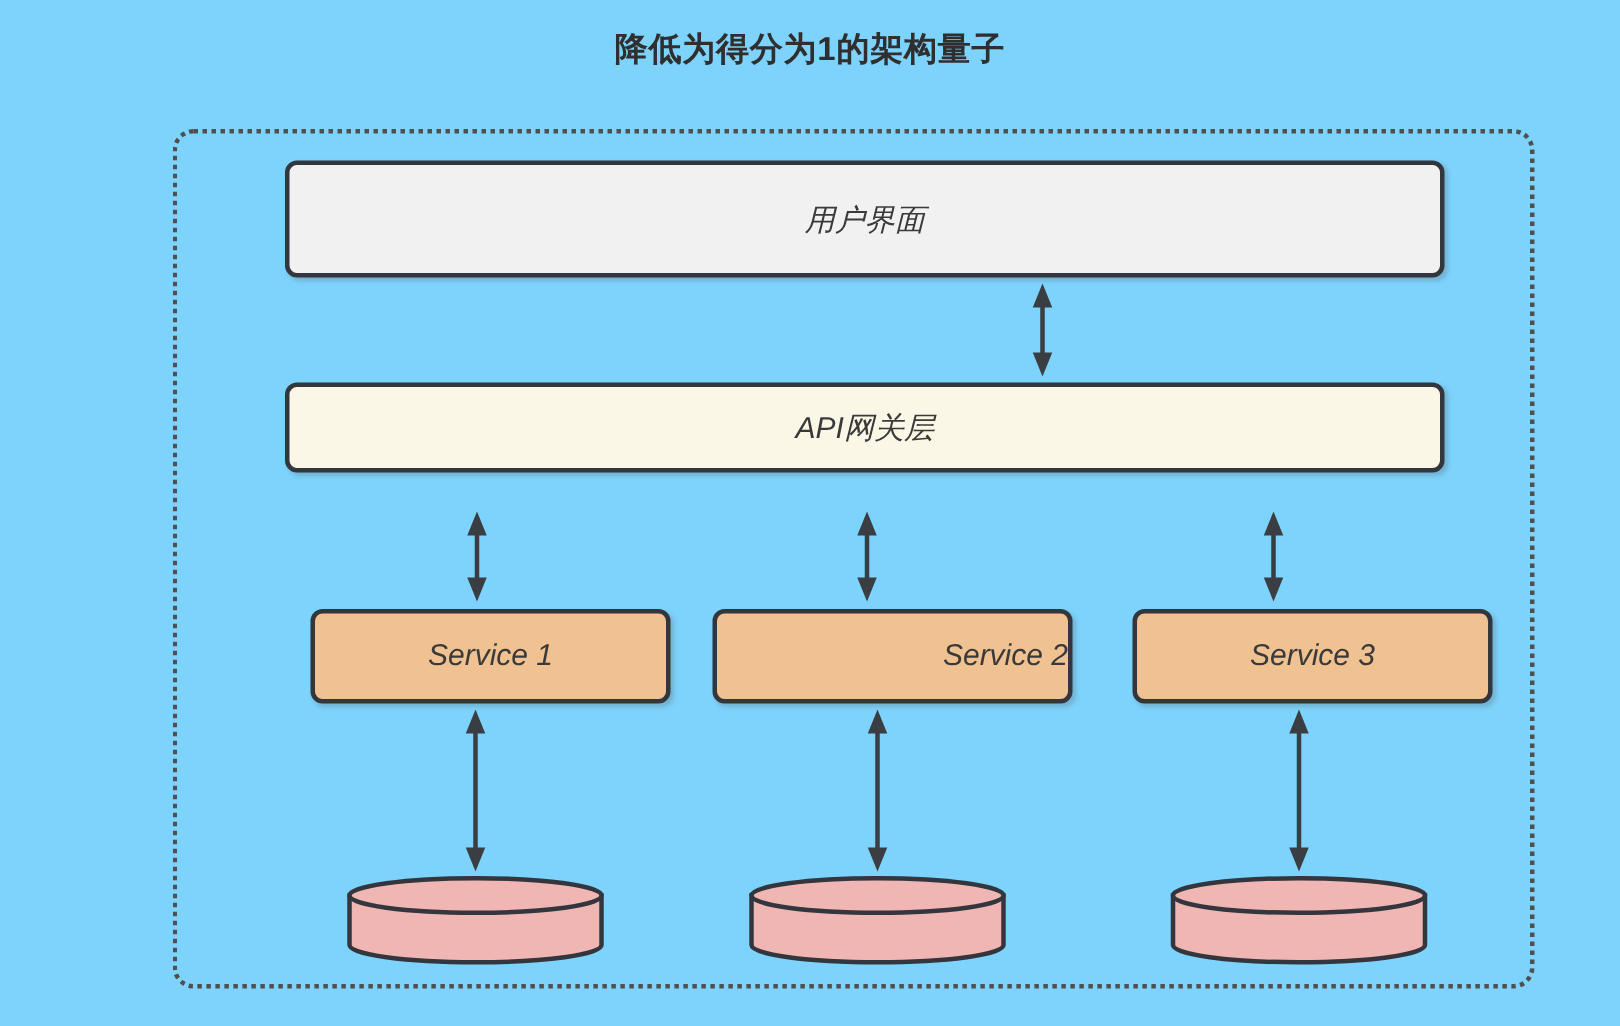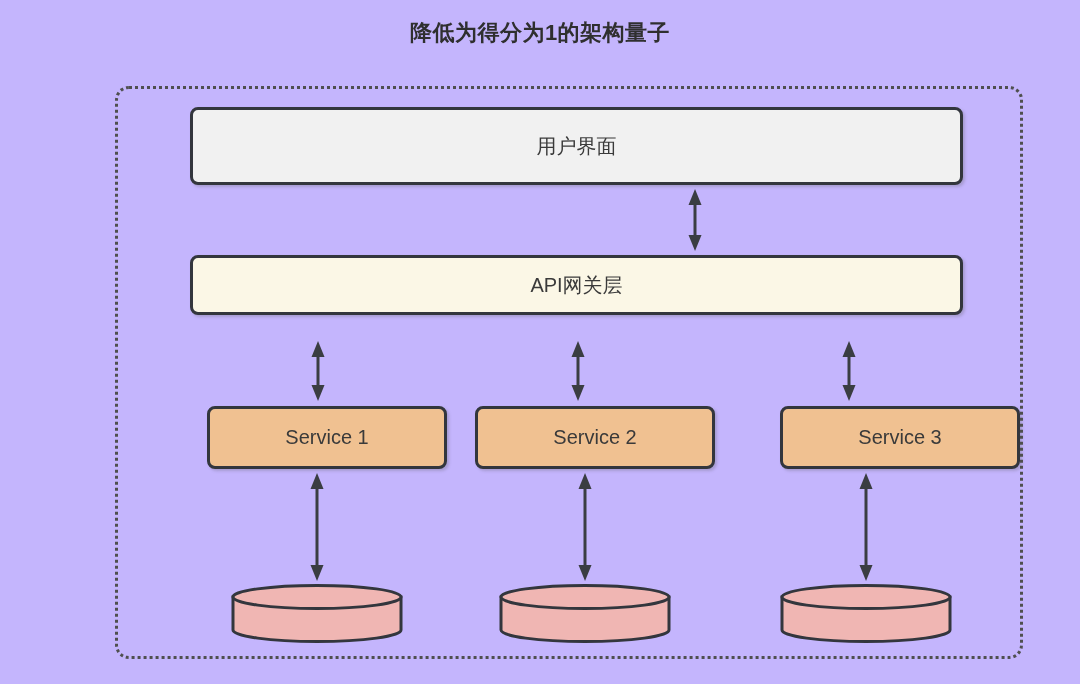--- a/index.html
+++ b/index.html
@@ -18,21 +18,21 @@
   body {
     font-family: "Liberation Sans", "DejaVu Sans", sans-serif;
     width: 1080px;
     height: 684px;
     overflow: hidden;
   }
   .page {
     position: relative;
     width: 1080px;
     height: 684px;
-    background: #c4b5fd;
+    background: #7dd3fc;
   }
   .title {
     position: absolute;
     top: 18px;
     left: 0;
     width: 100%;
     text-align: center;
     font-size: 22px;
     font-weight: bold;
     color: var(--title-text);
@@ -50,20 +50,21 @@
   .box {
     position: absolute;
     display: flex;
     align-items: center;
     justify-content: center;
     border: 3px solid var(--box-border);
     border-radius: 8px;
     font-size: 20px;
     color: var(--label-text);
     box-shadow: 2px 2px 3px rgba(80, 80, 80, 0.25);
+    font-style: italic;
   }
   .ui-box {
     left: 72px;
     top: 18px;
     width: 773px;
     height: 78px;
     background: var(--ui-fill);
   }
   .gateway-box {
     left: 72px;
@@ -72,22 +73,22 @@
     height: 60px;
     background: var(--gateway-fill);
   }
   .service-box {
     top: 317px;
     width: 240px;
     height: 63px;
     background: var(--service-fill);
   }
   .service-1 { left: 89px; }
-  .service-2 { left: 357px; }
-  .service-3 { left: 662px; text-align: right; }
+  .service-2 { left: 357px; justify-content: flex-end; }
+  .service-3 { left: 637px; text-align: right; }
   .arrow { position: absolute; }
   .arrow line {
     stroke: var(--arrow-color);
     stroke-width: 3;
   }
   .arrow polygon { fill: var(--arrow-color); }
   .arrow-ui-gateway { left: 567px; top: 99px; }
   .arrow-gw-s1 { left: 190px; top: 251px; }
   .arrow-gw-s2 { left: 450px; top: 251px; }
   .arrow-gw-s3 { left: 721px; top: 251px; }

